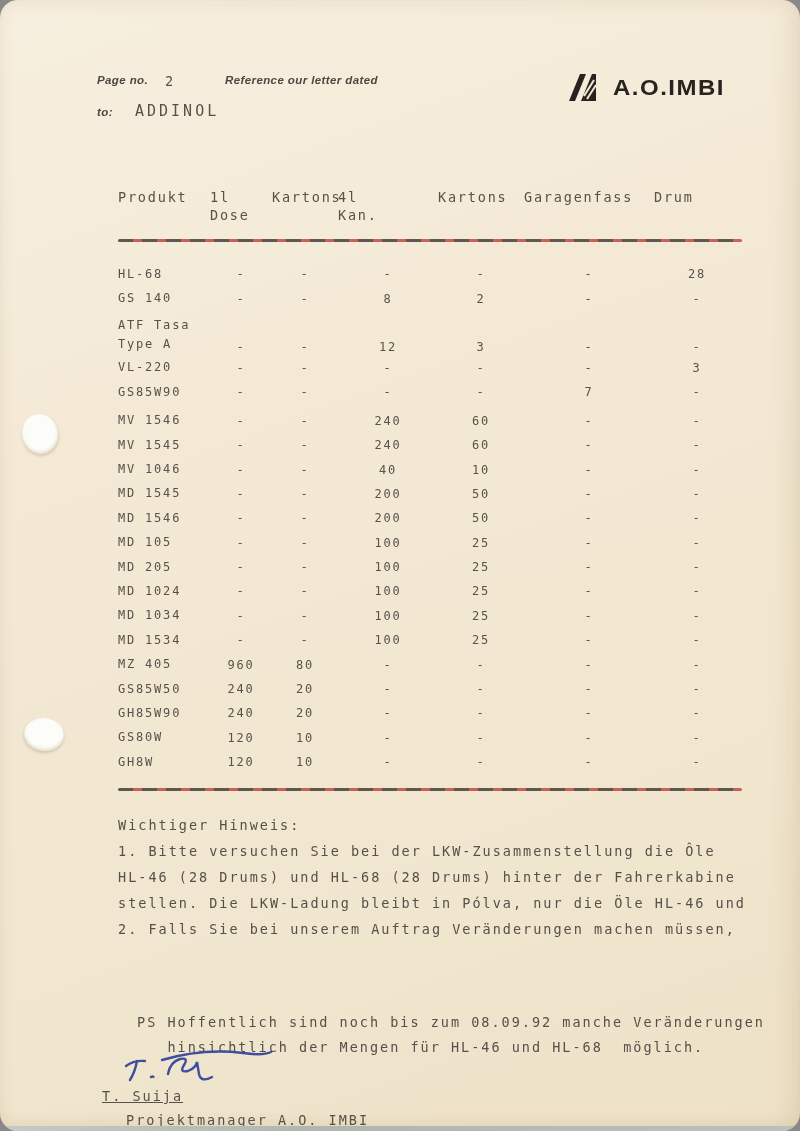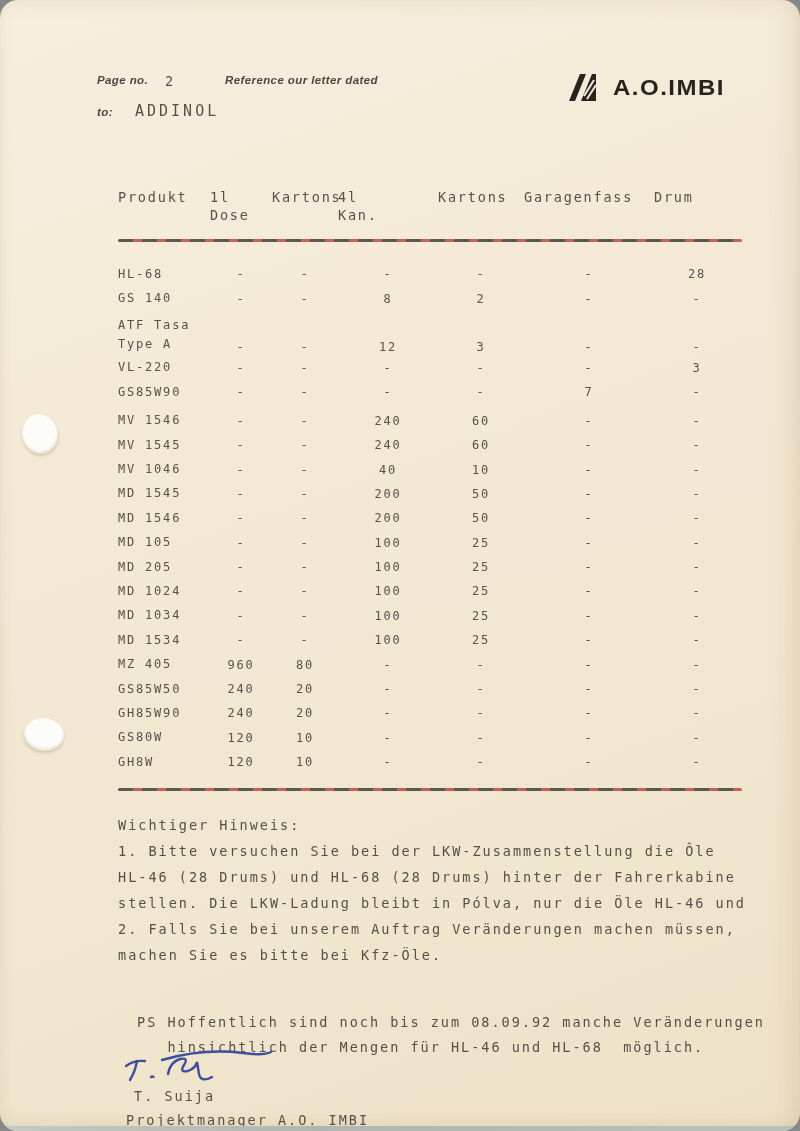--- a/index.html
+++ b/index.html
@@ -275,38 +275,37 @@
     </div>
 
   <div class="abs rule" style="left:118px;top:788px;width:624px;"></div>
 
   <div class="abs" style="left:118px;top:812px;" id="notes">
       <div class="note-line">Wichtiger Hinweis:</div>
       <div class="note-line">1. Bitte versuchen Sie bei der LKW-Zusammenstellung die Ôle</div>
       <div class="note-line">HL-46 (28 Drums) und HL-68 (28 Drums) hinter der Fahrerkabine</div>
       <div class="note-line">stellen. Die LKW-Ladung bleibt in Pólva, nur die Öle HL-46 und</div>
       <div class="note-line">2. Falls Sie bei unserem Auftrag Veränderungen machen müssen,</div>
-      <div class="note-line">machen Sie es bitte bei Kfz-Öle.</div>
     </div>
 
   <div class="abs" style="left:118px;top:1010px;margin-left:19px;" id="ps">
       <div class="ps-line">PS Hoffentlich sind noch bis zum 08.09.92 manche Veränderungen</div>
       <div class="ps-line">   hinsichtlich der Mengen für HL-46 und HL-68  möglich.</div>
     </div>
 
   <svg class="abs" style="left:118px;top:1044px;" width="170" height="46" viewBox="0 0 170 46">
     <g fill="none" stroke="#3d4f9e" stroke-width="2.4" stroke-linecap="round">
       <path d="M8,22 Q16,16 27,17"></path>
       <path d="M19,17 Q17,28 12,36"></path>
       <path d="M33,33 q1.5,-1 2.5,0"></path>
       <path d="M50,30 Q52,18 62,15 Q71,13 66,21 Q61,29 70,27 Q78,24 79,18 L81,30 Q83,39 94,33"></path>
       <path d="M44,16 Q85,4 125,9 Q145,12 153,8"></path>
     </g>
   </svg>
 
-  <span class="abs typed" style="left:134px;top:1088px;">T. Suija</span>
+  <span class="abs typed" style="left:102px;top:1088px;text-decoration:underline;">T. Suija</span>
   <span class="abs typed" style="left:126px;top:1112px;">Projektmanager A.O. IMBI</span>
 
   <div class="abs hole" style="left:22px;top:414px;width:36px;height:40px;transform:rotate(-12deg);"></div>
   <div class="abs hole" style="left:24px;top:718px;width:40px;height:33px;transform:rotate(6deg);"></div>
 
   <div class="abs bottom-strip"></div>
 </div>
 
 </body></html>

